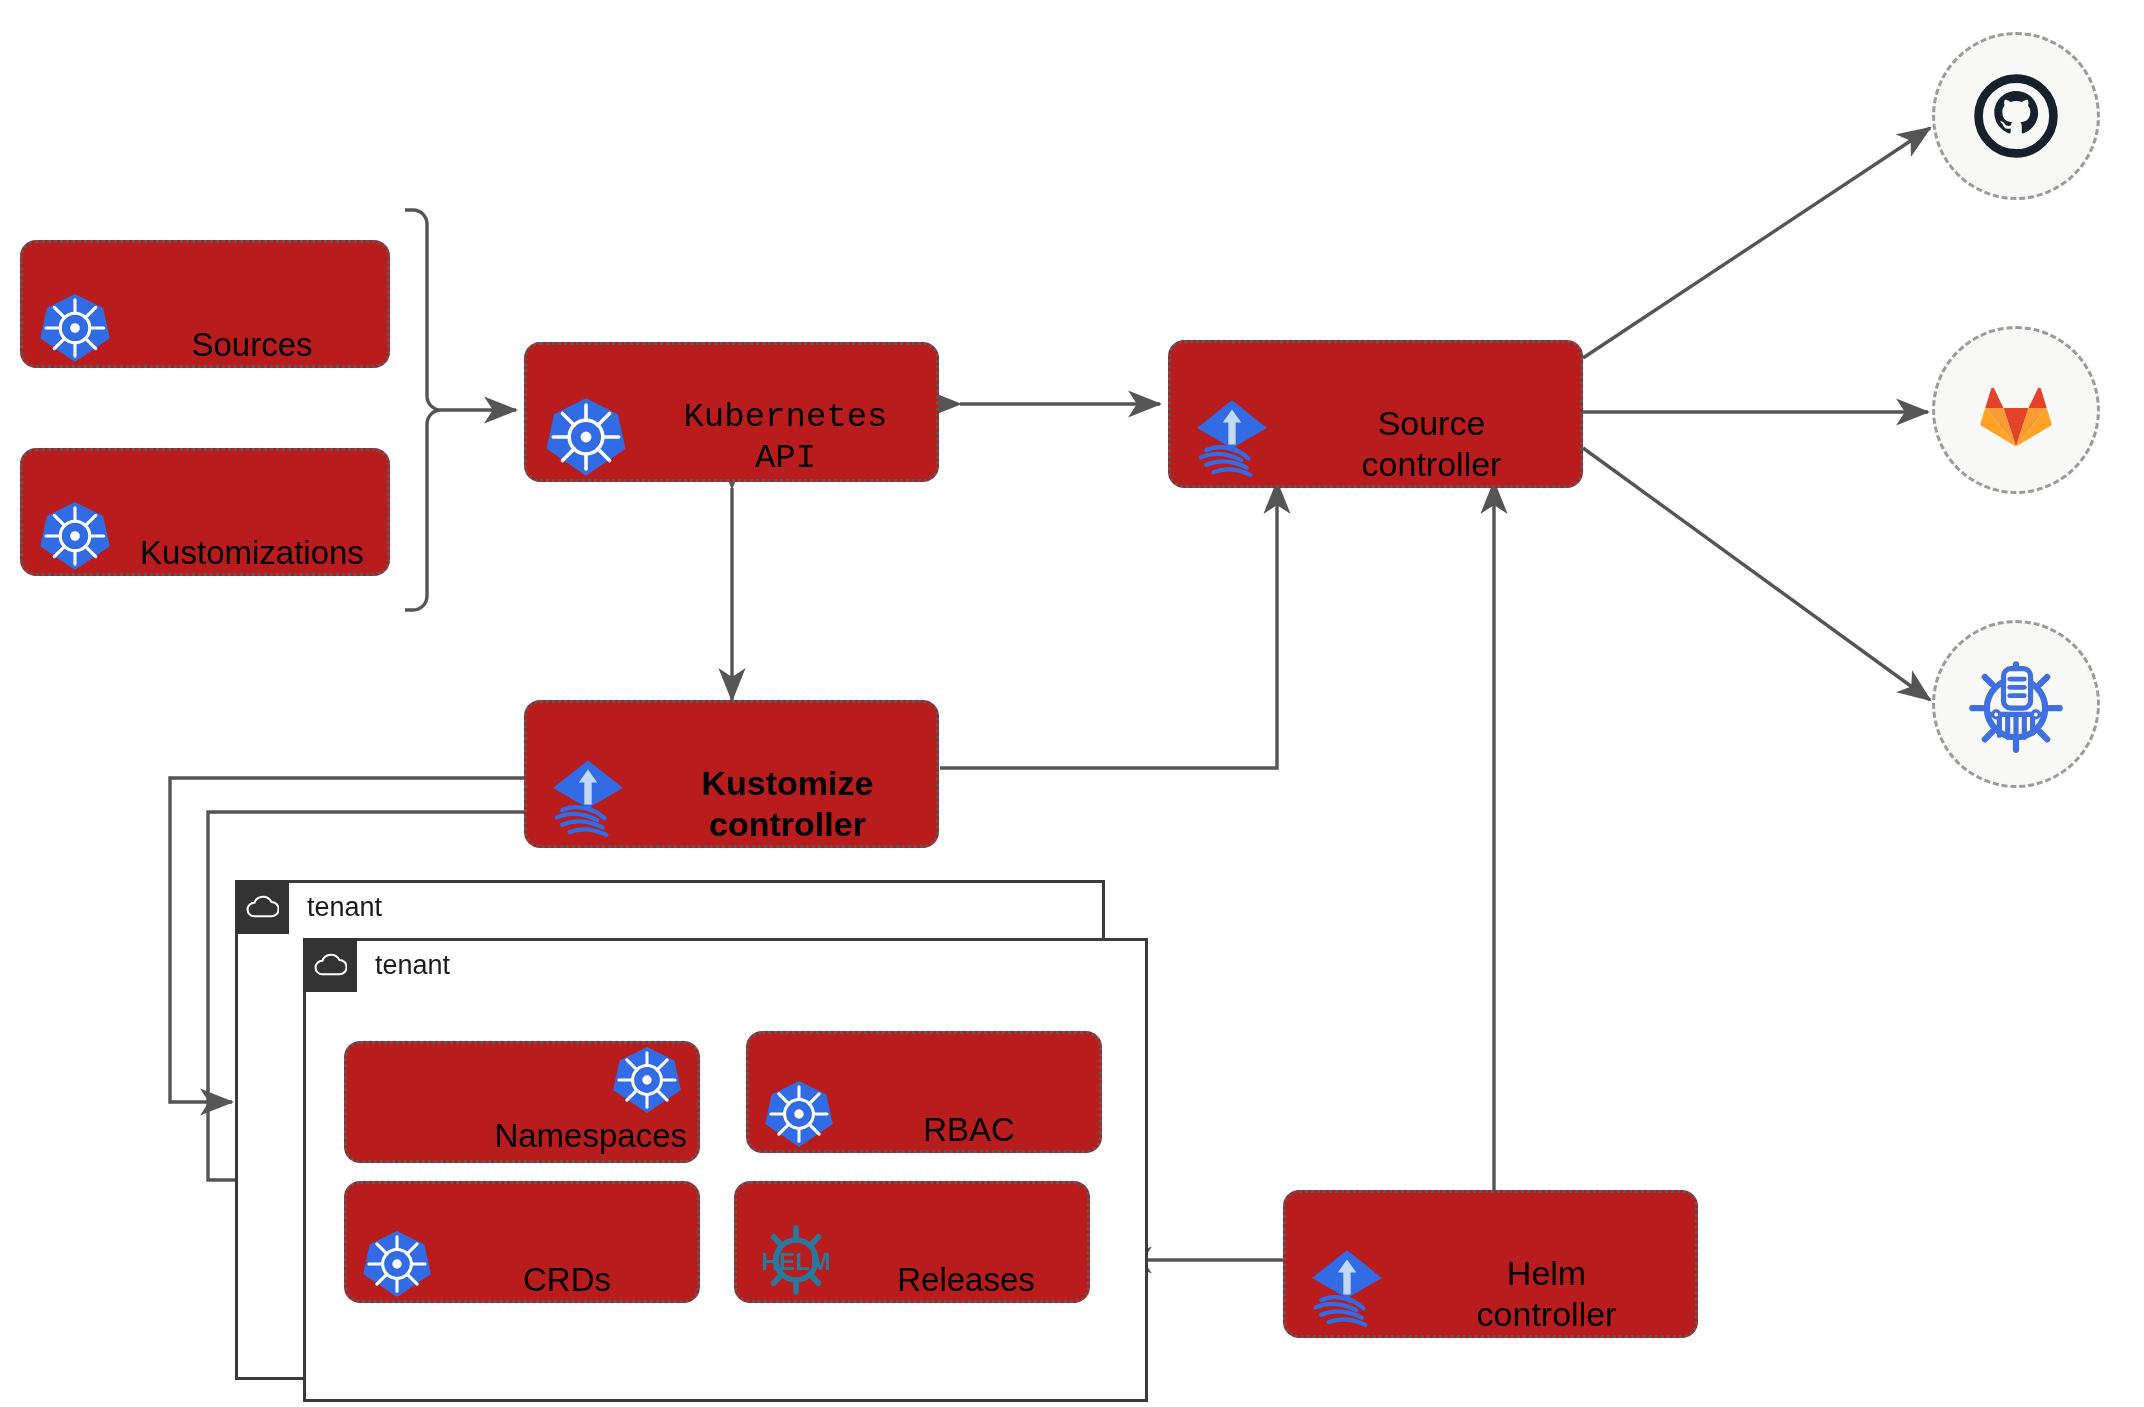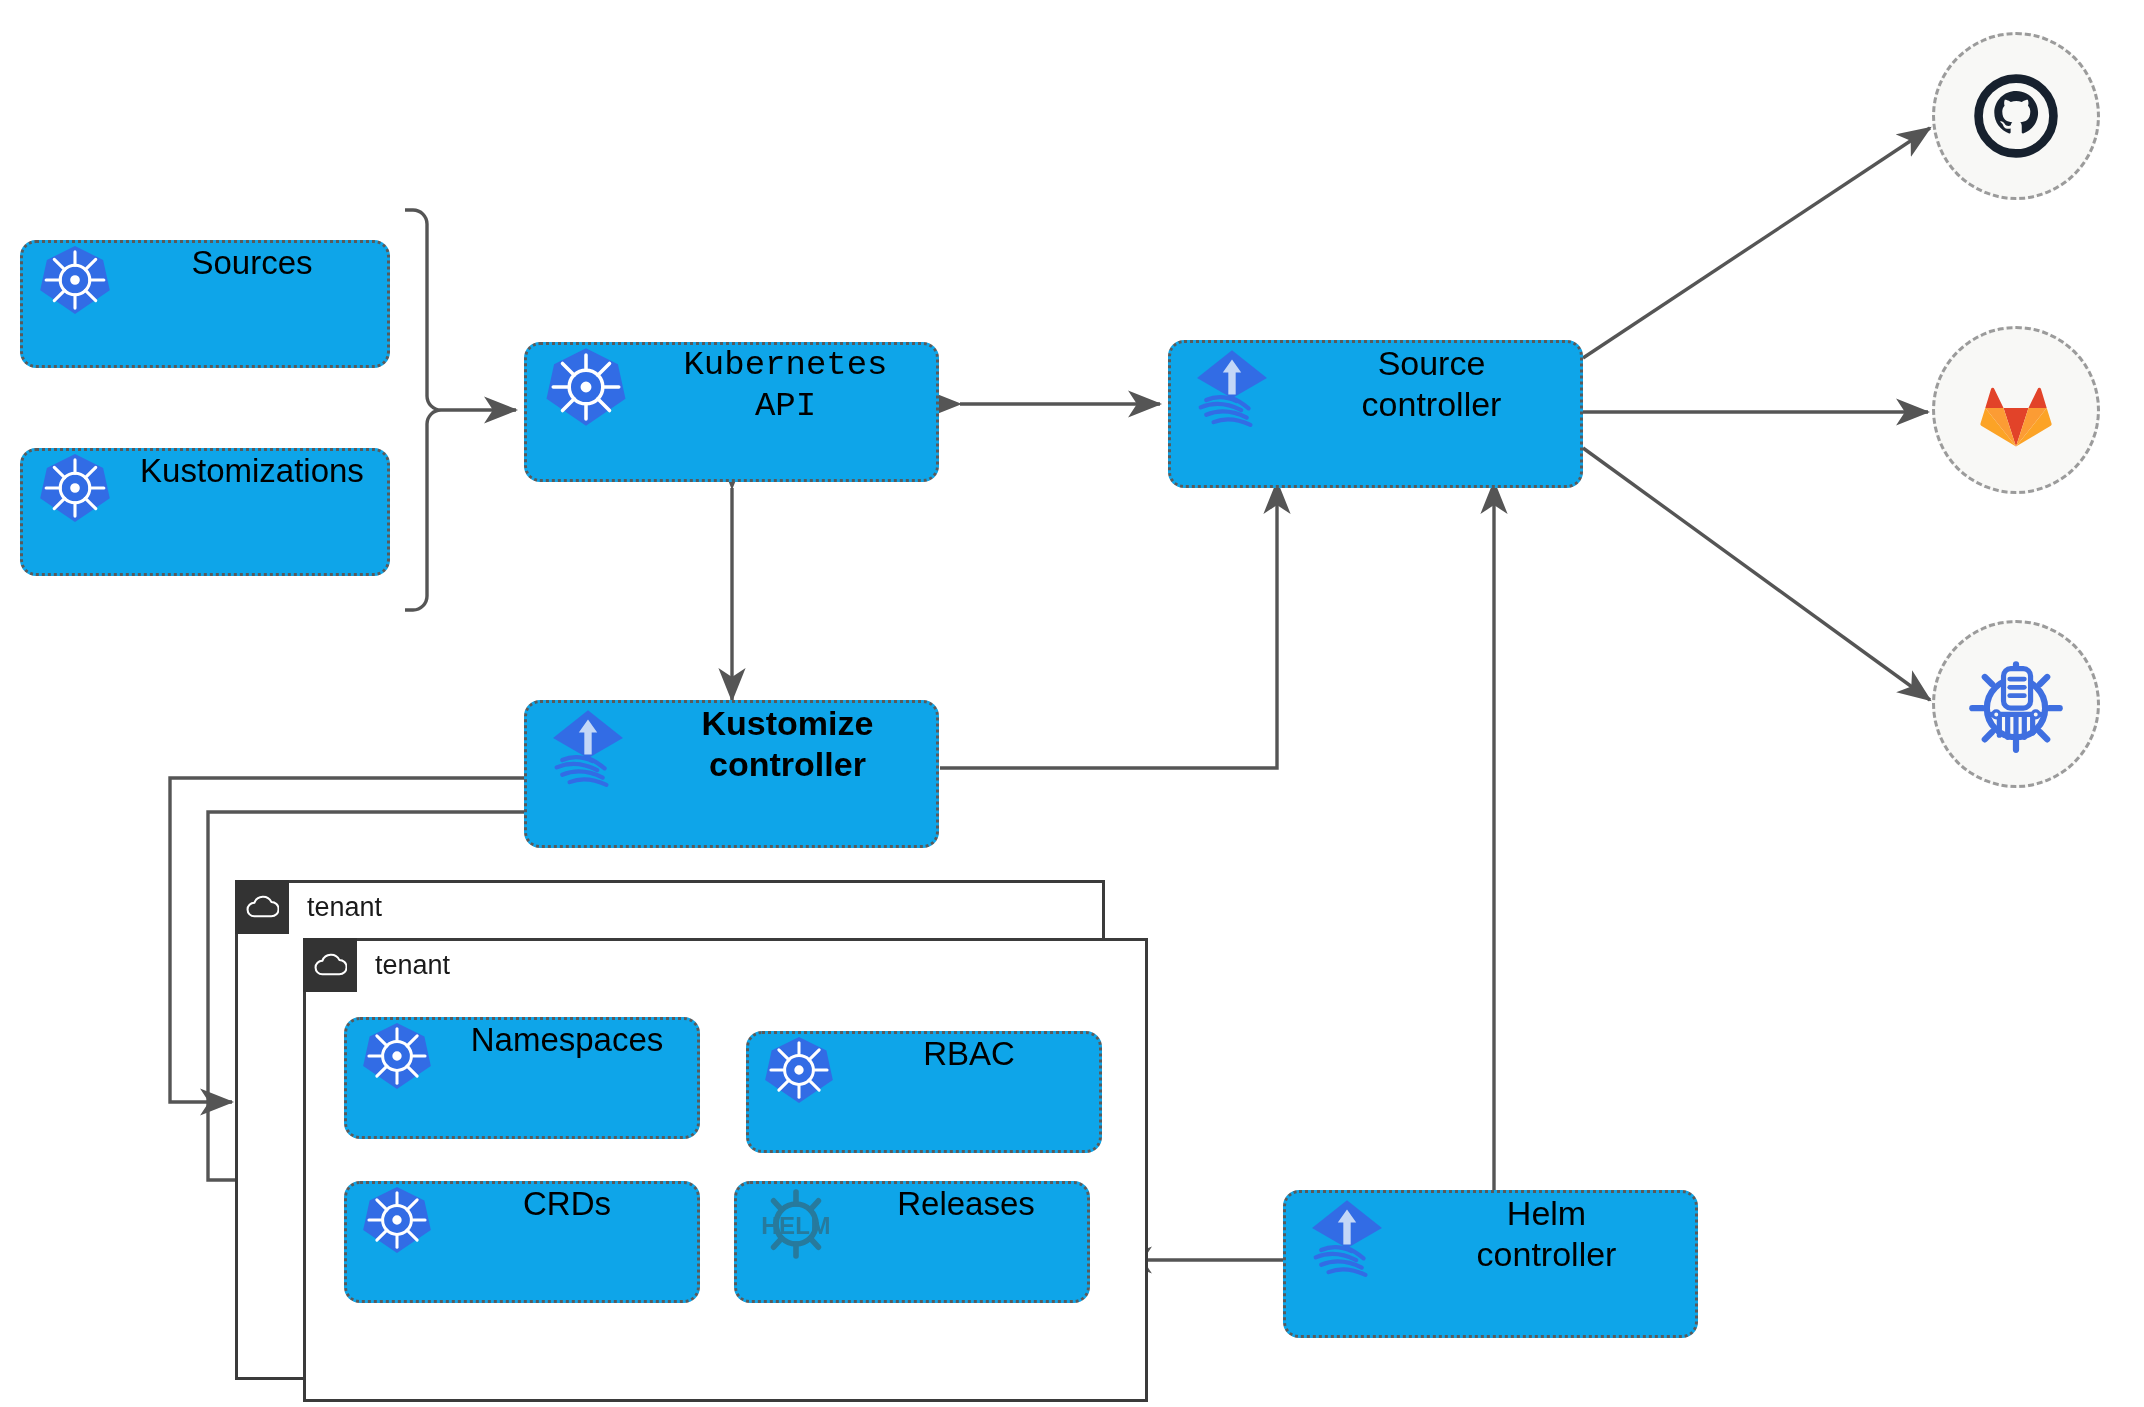--- a/index.html
+++ b/index.html
@@ -4,25 +4,25 @@
 <style>
   html,body{margin:0;padding:0;background:#ffffff;}
   body{font-family:"Liberation Sans","DejaVu Sans",sans-serif;}
   #stage{position:relative;width:2144px;height:1407px;background:#ffffff;overflow:hidden;}
   #wires{position:absolute;left:0;top:0;width:2144px;height:1407px;pointer-events:none;}
 
   
   .card{
     position:absolute;
     box-sizing:border-box;
-    background:#0ea5e9;
+    background:#b91c1c;
     border:3px dotted #5a5a5a;
     border-radius:16px;
     display:flex;
-    align-items:flex-start;
+    align-items:flex-end;
   }
   .card .ico{flex:0 0 auto;display:flex;align-items:center;justify-content:center;}
   .card .lbl{
     flex:1 1 auto;
     text-align:center;
     color:#000000;
     font-size:33px;
     line-height:1.2;
     white-space:pre-line;
     padding-right:10px;
@@ -323,21 +323,21 @@
   <div class="tenant" style="left:303px;top:938px;width:845px;height:464px;">
     <div class="bar">
       <span class="chip">
         <svg width="34" height="26" viewBox="0 0 40 28">
           <path d="M11,25 a8,8 0 0 1 0,-16 a11,11 0 0 1 20,-1 a7,7 0 0 1 0,17 z" fill="none" stroke="#ffffff" stroke-width="2.4" stroke-linejoin="round"></path>
         </svg>
       </span>
       <span class="tname">tenant</span>
     </div>
 
-    <div class="card" style="left:38px;top:76px;width:356px;height:122px;">
+    <div class="card" style="left:38px;top:100px;width:356px;height:122px;flex-direction:column;">
       <span class="ico" style="width:100px;">
         <svg width="72" height="72" viewBox="0 0 100 100">
           <polygon points="50,4 88,23 97,64 50,96 3,64 12,23" fill="#326ce5"></polygon>
           <g fill="none" stroke="#ffffff" stroke-width="4.2" stroke-linecap="round">
             <circle cx="50" cy="50" r="20"></circle>
             <circle cx="50" cy="50" r="4.4" fill="#ffffff"></circle>
             <path d="M50,30 V12"></path>
               <path d="M50,70 V88"></path>
             <path d="M30,50 H11"></path>
               <path d="M70,50 H89"></path>

